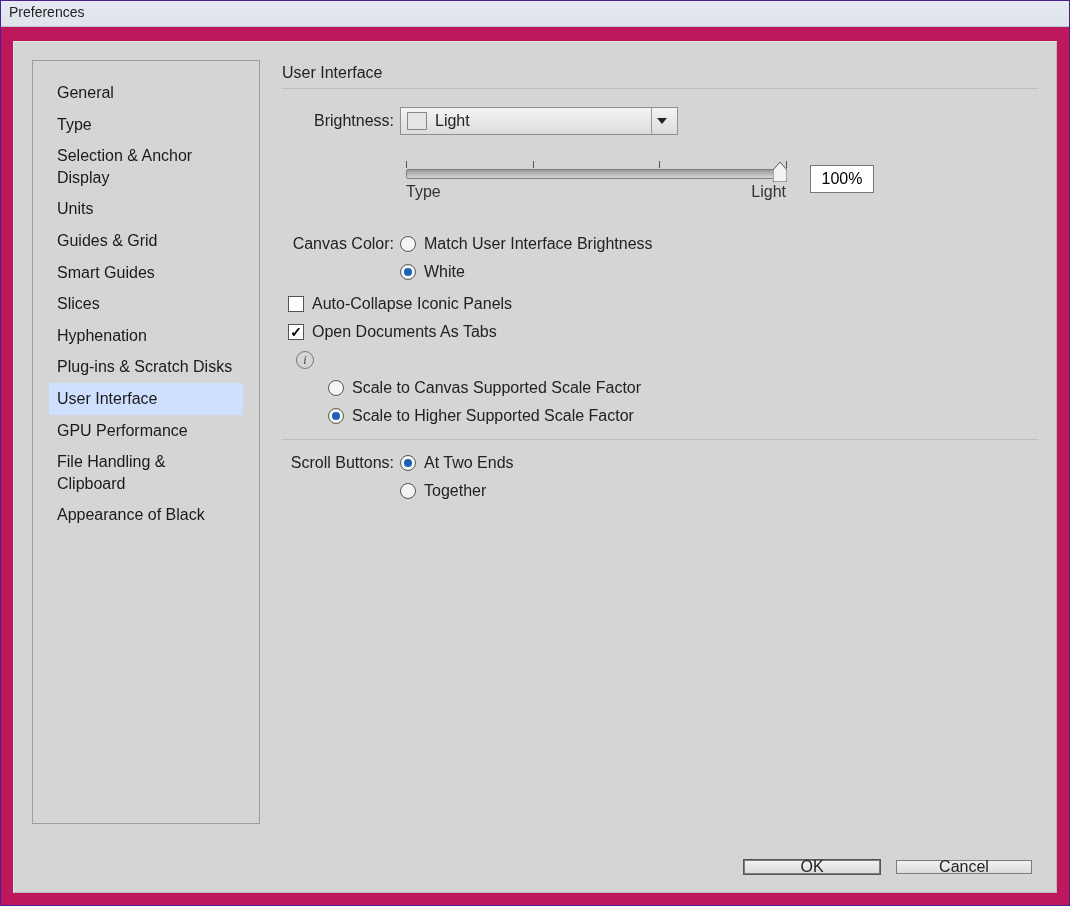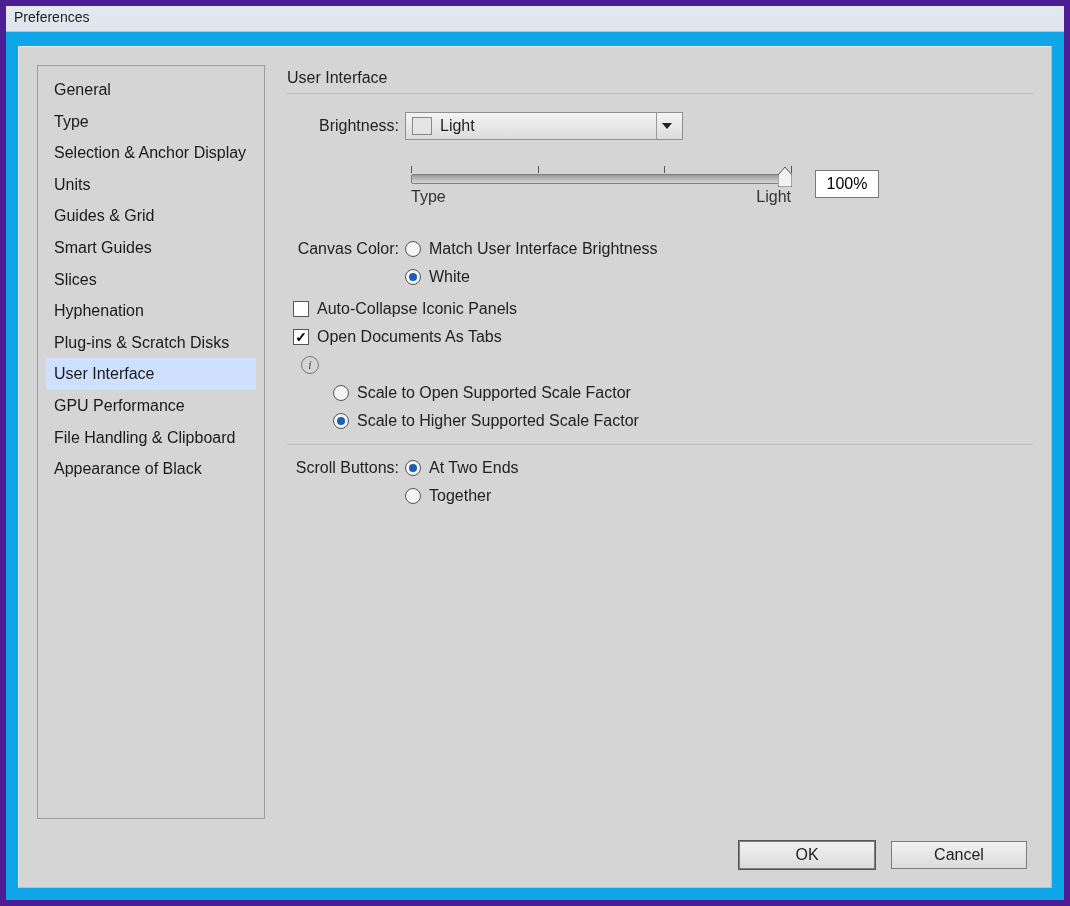--- a/index.html
+++ b/index.html
@@ -10,22 +10,22 @@
   body {
     margin: 0;
     background: #fff;
     width: 1070px;
     height: 906px;
   }
   .window {
     position: relative;
     width: 1070px;
     height: 906px;
-    background: #0ea5e9;
-    border: 6px solid #4c1d95;
+    background: #be185d;
+    border: 1px solid #4c1d95;
   }
   .titlebar {
     height: 26px;
     padding: 3px 8px;
     font-size: 14px;
     color: #222;
     background: linear-gradient(#e4e9f2, #dfe3eb);
     border-bottom: 1px solid #b9c4d3;
   }
   .dialog-inner {
@@ -42,21 +42,21 @@
   }
   .columns {
     display: flex;
     gap: 22px;
     height: calc(100% - 50px);
   }
   .sidebar {
     width: 228px;
     border: 1px solid #9d9d9d;
     background: #d5d5d5;
-    padding: 8px;
+    padding: 16px;
   }
   .sidebar .item {
     padding: 5px 8px 5px 8px;
     line-height: 1.35;
     color: #1a1a1a;
     cursor: pointer;
   }
   .sidebar .item.selected {
     background: #cfe0ff;
   }
@@ -217,21 +217,21 @@
   }
   .buttons {
     position:absolute;
     right:24px;
     bottom:18px;
     display:flex;
     gap:16px;
   }
   .btn {
     width:136px;
-    height:28px;
+    height:14px;
     background: linear-gradient(#f1f1f1,#dcdcdc);
     border:1px solid #7c7c7c;
     display:flex;align-items:center;justify-content:center;
     cursor:pointer;
     color:#222;
   }
   .btn.primary {
     box-shadow: 0 0 0 1px #555;
   }
 </style>
@@ -330,21 +330,21 @@
               <span class="box"></span>
               <span>Open Documents As Tabs</span>
             </label>
           </div>
           <div class="row">
             <span class="info-icon">i</span>
           </div>
           <div class="row indent2">
             <label class="radio" id="ppi0">
               <span class="dot"></span>
-              <span>Scale to Open Supported Scale Factor</span>
+              <span>Scale to Canvas Supported Scale Factor</span>
             </label>
           </div>
           <div class="row indent2">
             <label class="radio sel" id="ppi1">
               <span class="dot"></span>
               <span>Scale to Higher Supported Scale Factor</span>
             </label>
           </div>
         </div>
 

